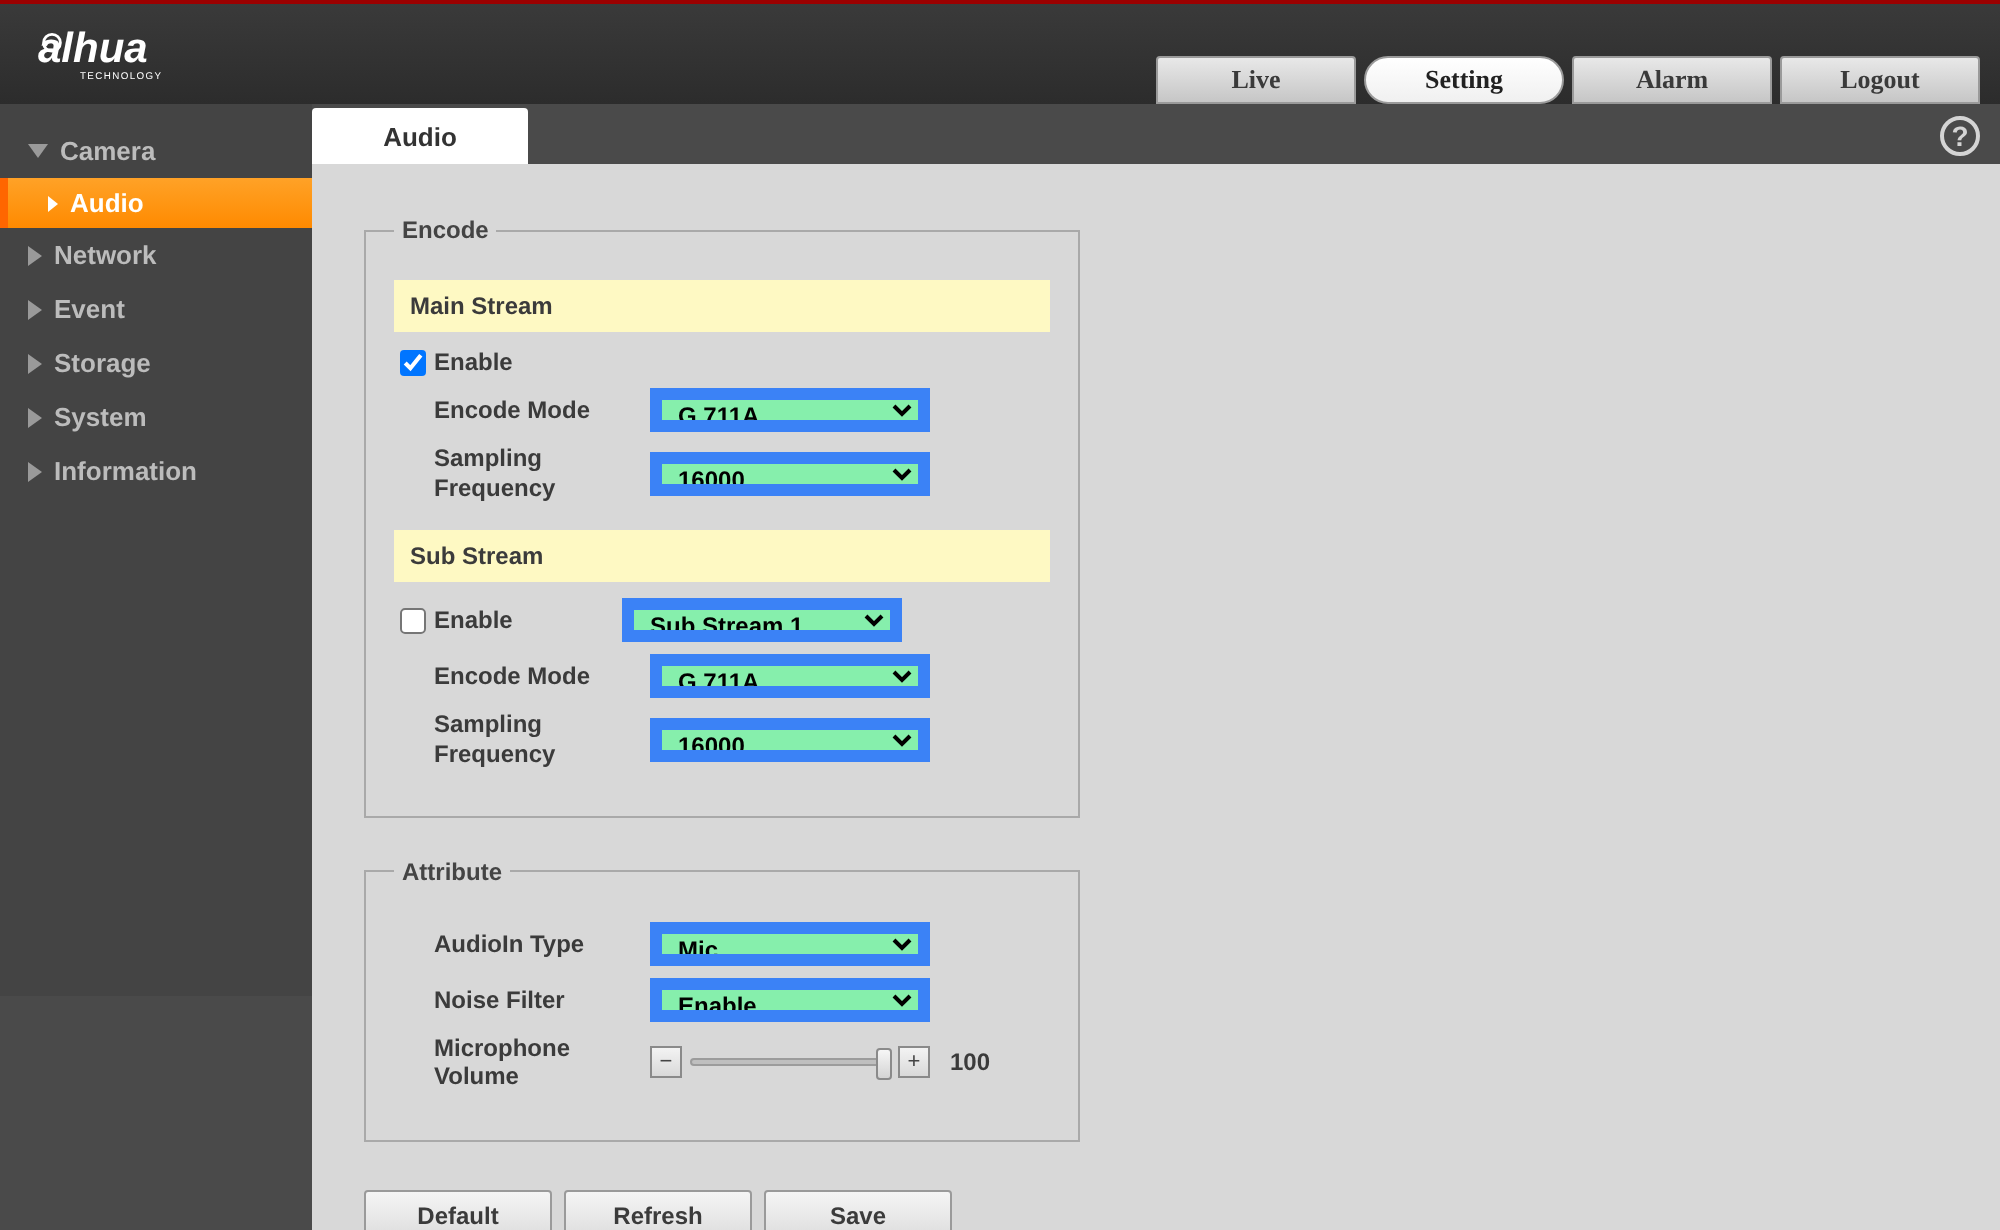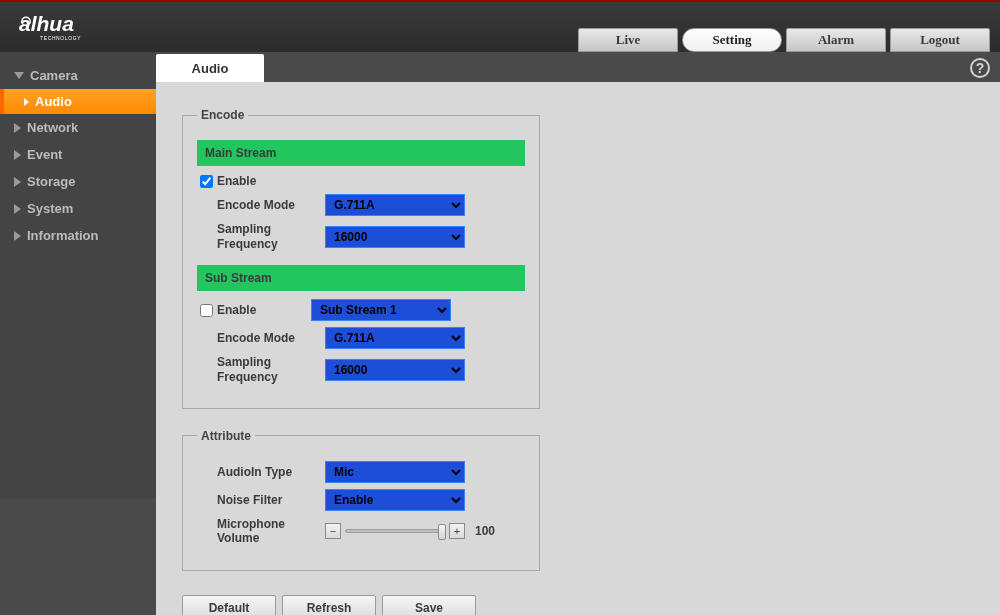--- a/index.html
+++ b/index.html
@@ -151,21 +151,21 @@
     width: 358px;
     position: relative;
   }
   fieldset.group > legend {
     font-weight: bold;
     color: #444;
     font-size: 12px;
     padding: 0 4px;
   }
   .sect-head {
-    background: #22c55e;
+    background: #fef9c3;
     padding: 6px 8px;
     font-weight: bold;
     color: #3b3b3b;
     margin: 6px 0 8px 0;
     font-size: 12px;
   }
   .row {
     display: flex;
     align-items: center;
     margin: 6px 0;
@@ -182,22 +182,22 @@
     font-size: 12px;
     text-align: left;
     padding-left: 2px;
     line-height: 1.2;
   }
   .row .field-col { flex: 1; }
 
   select.sel {
     width: 140px;
     height: 22px;
-    border: 1px solid #3b82f6;
-    background: #1d4ed8;
+    border: 6px solid #3b82f6;
+    background: #86efac;
     font-weight: bold;
     font-size: 12px;
     padding-left: 4px;
   }
 
   
   .slider-wrap {
     display: flex;
     align-items: center;
     gap: 4px;

